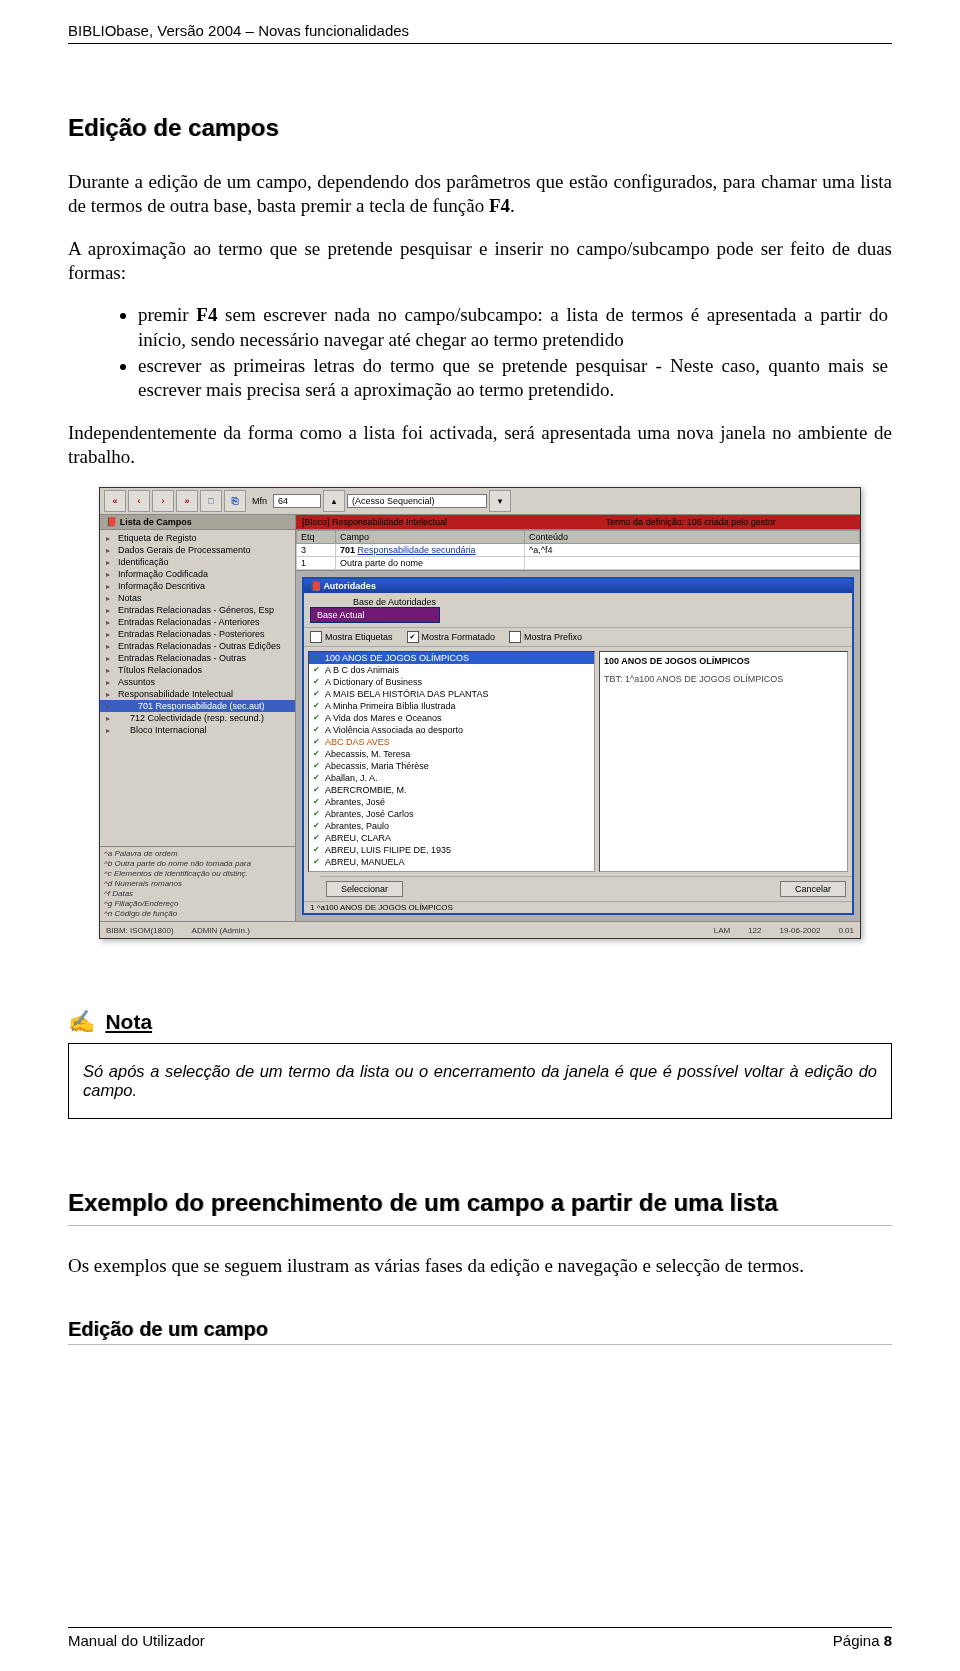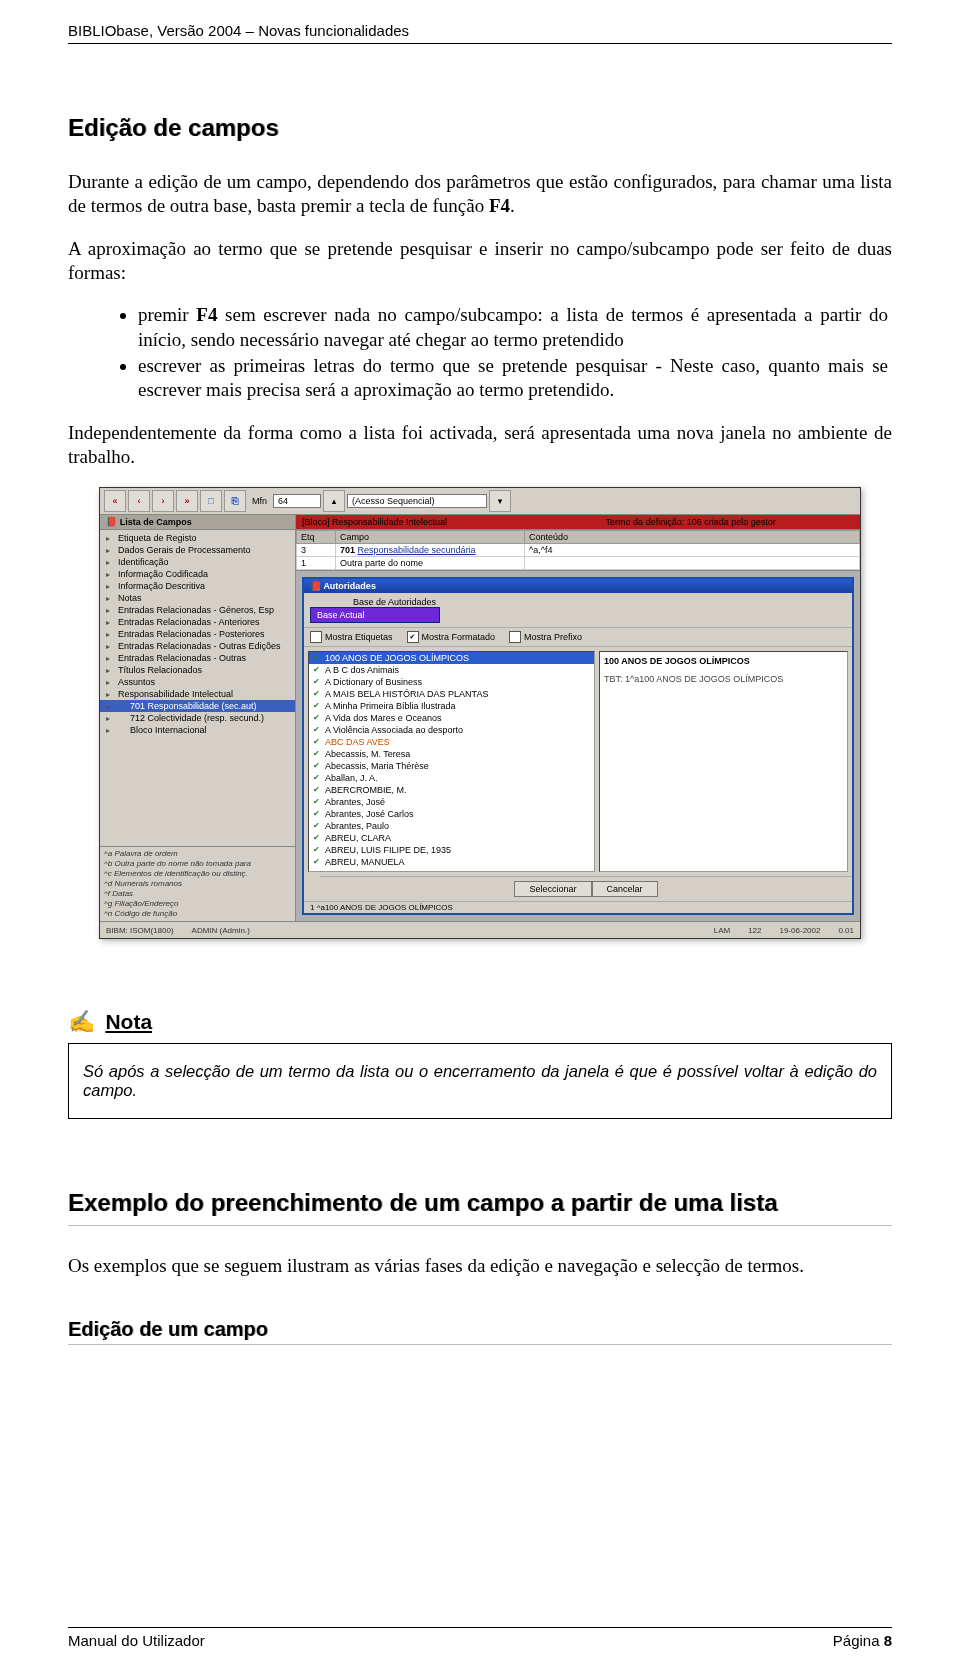--- a/index.html
+++ b/index.html
@@ -255,21 +255,21 @@
   }
   .chk.on::after { content: "✔"; color: #000; }
 
   .db-box {
     width: 130px;
     font-size: 9px;
     color: #fff;
   }
   .db-box .db-label { color: #000; text-align: right; padding-right: 4px; font-size: 9px; }
   .db-box .db-sel {
-    background: #6d28d9;
+    background: #701a75;
     color: #fff;
     padding: 2px 6px;
     border: 1px solid #0a2a70;
   }
 
   .auth-body {
     flex: 1;
     display: flex;
     min-height: 0;
     border-top: 1px solid #aaa;
@@ -309,21 +309,21 @@
     margin: 4px 4px 4px 0;
     font-size: 9px;
     padding: 4px;
     overflow: hidden;
   }
   .preview .pv-title { font-weight: bold; margin-bottom: 8px; }
   .preview .pv-line { color: #444; }
 
   .auth-footer {
     display: flex;
-    justify-content: center;
+    justify-content: space-between;
     padding: 4px 6px;
     border-top: 1px solid #aaa;
     margin-left: 16px;
   }
   .btn {
     border: 1px solid #777;
     background: #e0ddd6;
     padding: 2px 14px;
     font-size: 9px;
   }
@@ -449,21 +449,21 @@
               <div class="tree-item">Informação Descritiva</div>
               <div class="tree-item">Notas</div>
               <div class="tree-item">Entradas Relacionadas - Géneros, Esp</div>
               <div class="tree-item">Entradas Relacionadas - Anteriores</div>
               <div class="tree-item">Entradas Relacionadas - Posteriores</div>
               <div class="tree-item">Entradas Relacionadas - Outras Edições</div>
               <div class="tree-item">Entradas Relacionadas - Outras</div>
               <div class="tree-item">Títulos Relacionados</div>
               <div class="tree-item">Assuntos</div>
               <div class="tree-item">Responsabilidade Intelectual</div>
-              <div class="tree-item sel" style="padding-left: 30px;">701 Responsabilidade (sec.aut)</div>
+              <div class="tree-item sel" style="padding-left: 38px;">701 Responsabilidade (sec.aut)</div>
               <div class="tree-item" style="padding-left: 30px;">712 Colectividade (resp. secund.)</div>
               <div class="tree-item" style="padding-left: 30px;">Bloco Internacional</div>
             </div>
           <div class="tree-notes" id="treenotes">
               <div class="tn">^a Palavra de ordem</div>
               <div class="tn">^b Outra parte do nome não tomada para</div>
               <div class="tn">^c Elementos de identificação ou distinç.</div>
               <div class="tn">^d Numerais romanos</div>
               <div class="tn">^f Datas</div>
               <div class="tn">^g Filiação/Endereço</div>

